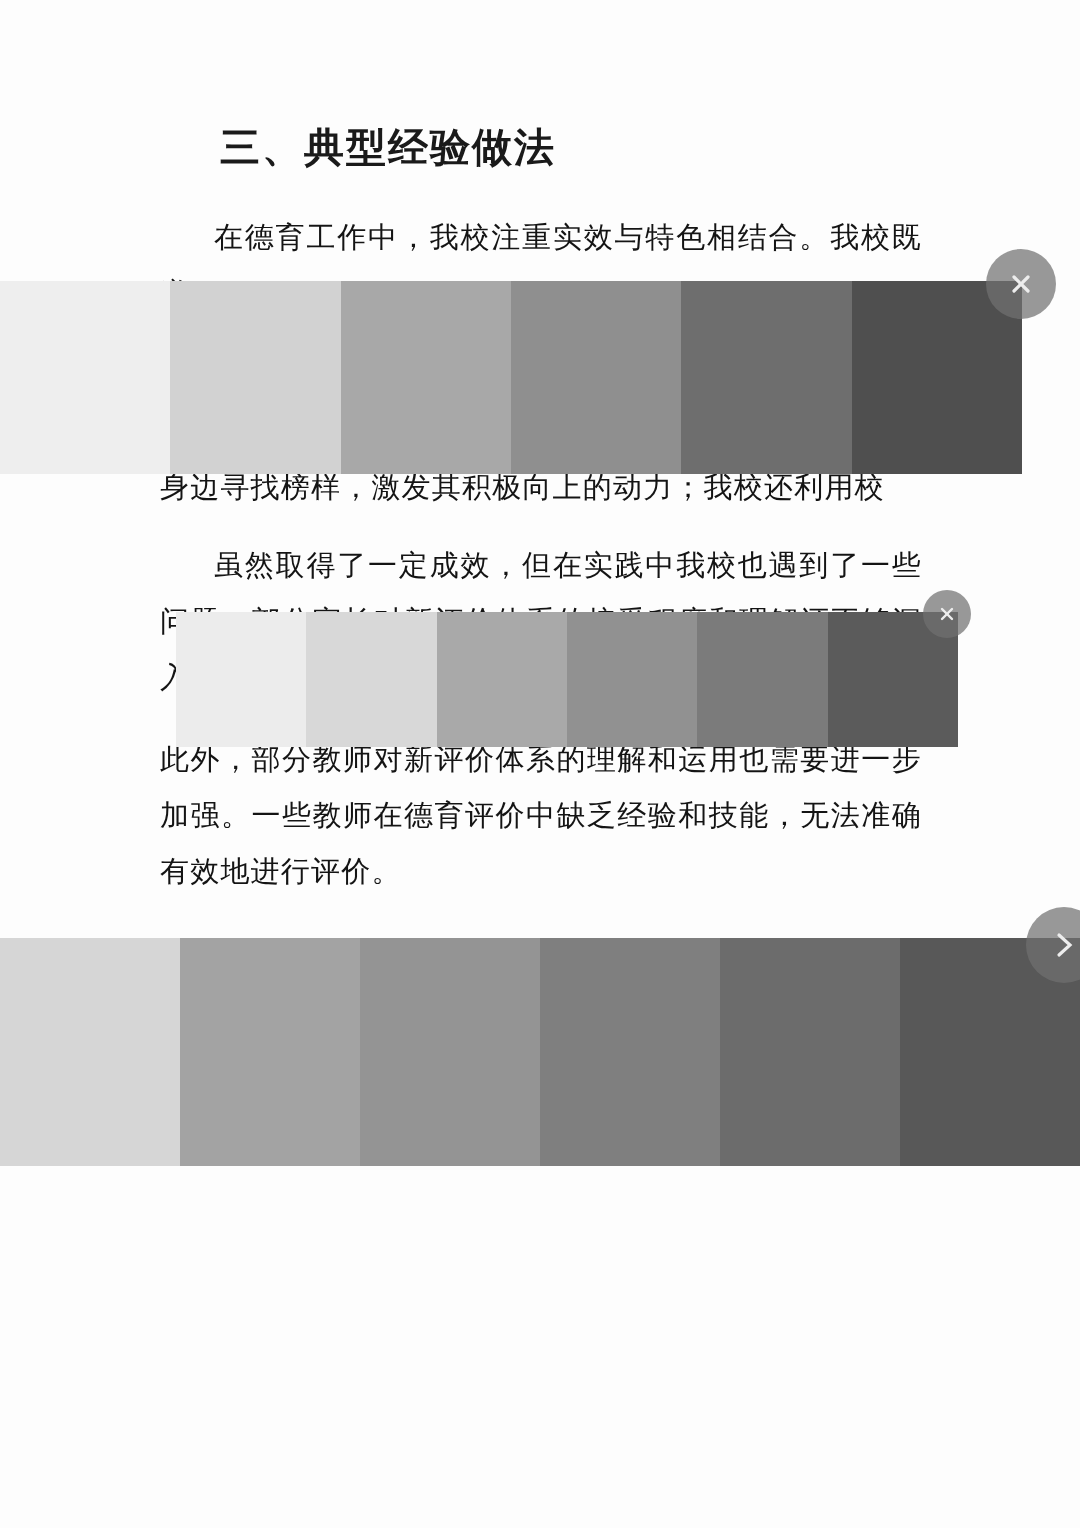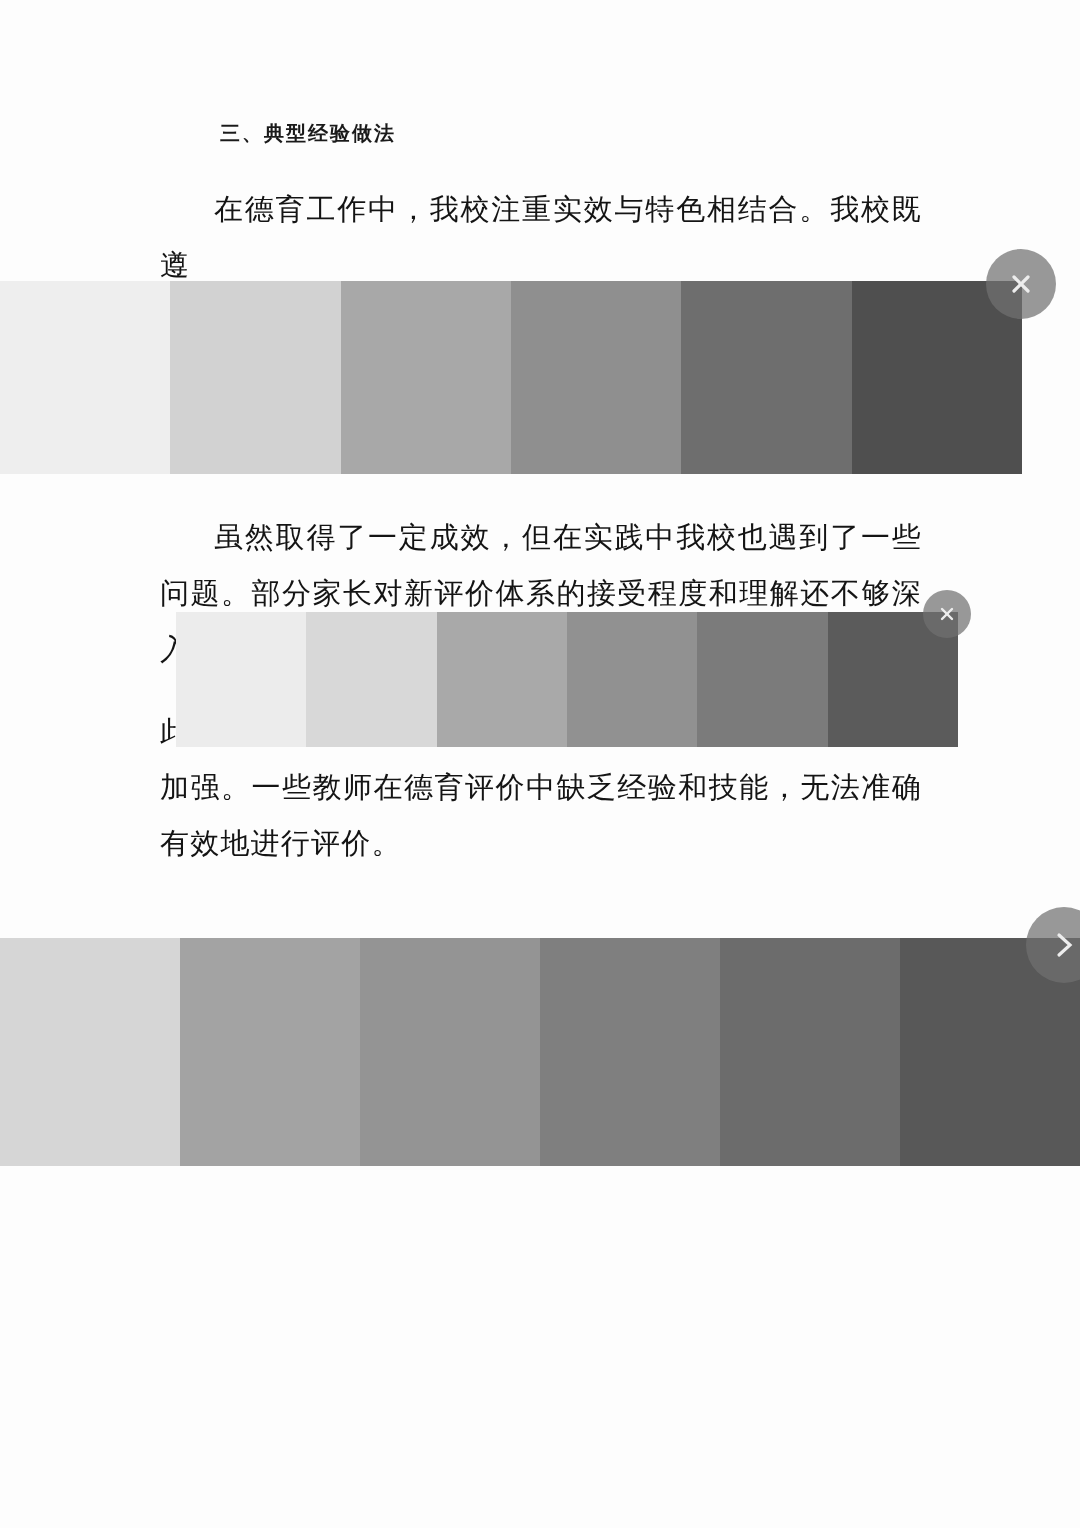--- a/index.html
+++ b/index.html
@@ -25,21 +25,21 @@
   .doc-body {
     position: absolute;
     left: 160px;
     top: 120px;
     width: 762px;
   }
 
   .heading {
     font-family: "DejaVu Serif", serif;
     font-weight: bold;
-    font-size: 20px;
+    font-size: 40px;
     color: #1a1a1a;
     letter-spacing: 2px;
     margin: 0 0 34px 60px;
     white-space: nowrap;
   }
 
   .para {
     font-size: 29px;
     line-height: 56px;
     color: #141414;

